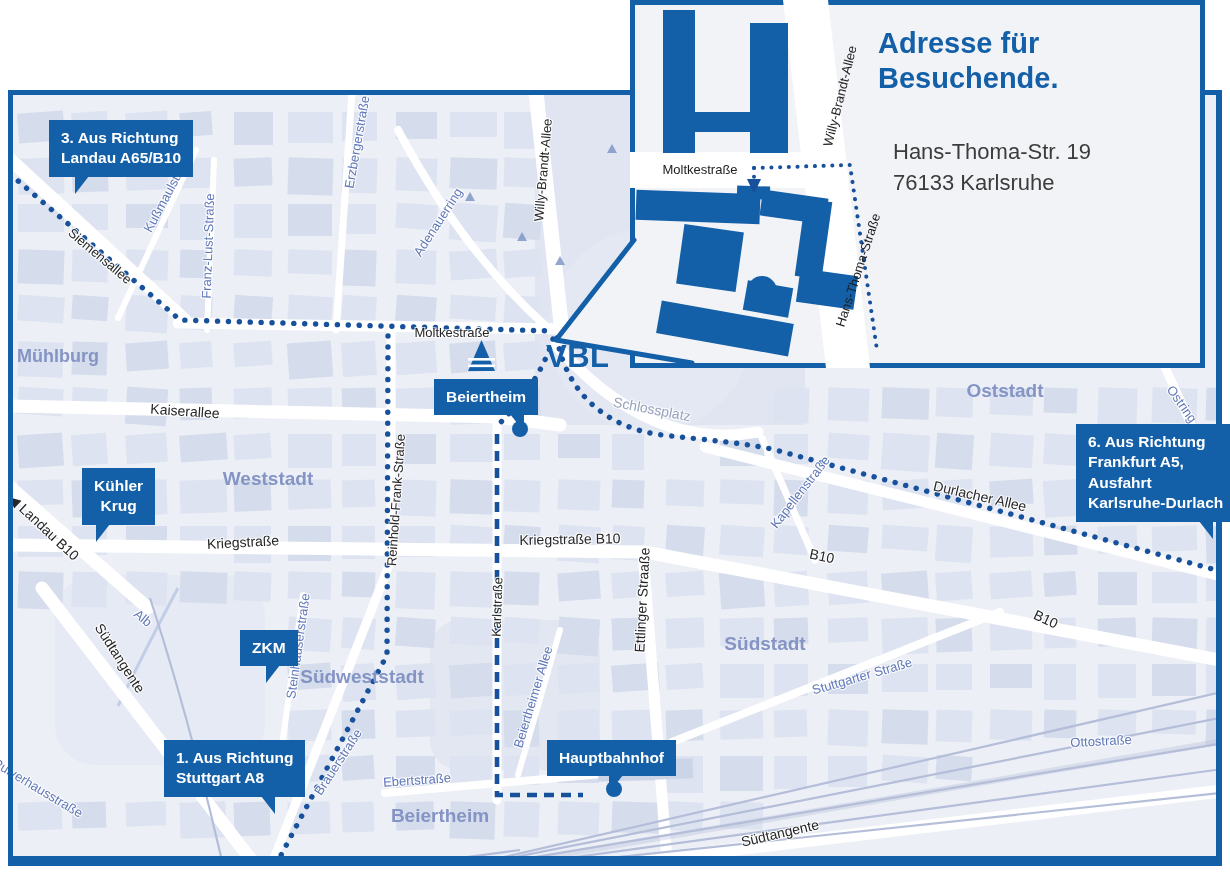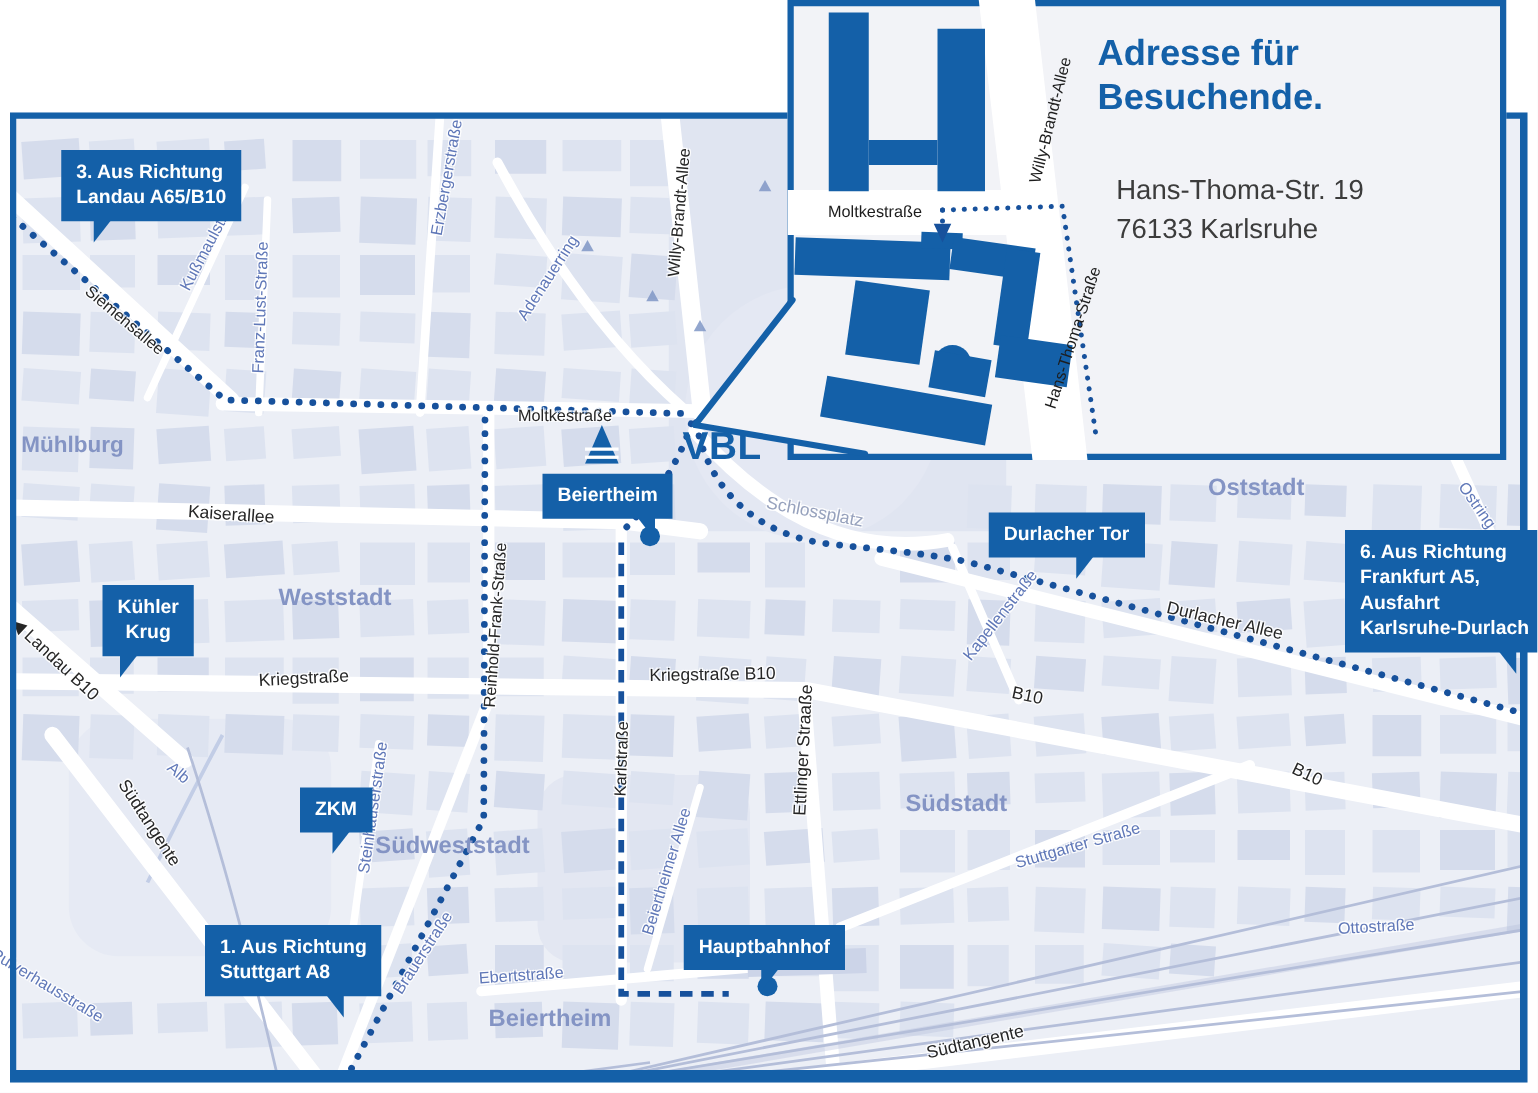--- a/index.html
+++ b/index.html
@@ -442,24 +442,20 @@
         <div class="tail tail-dl" style="left: 14px;"></div>
       </div>
       <div class="callout center" style="left: 216px; top: 630px;">
         <div>ZKM</div>
         <div class="tail tail-dl" style="left: 26px;"></div>
       </div>
       <div class="callout" style="left: 410px; top: 379px;">
         <div>Beiertheim</div>
         <div class="tail tail-dr" style="right: 14px;"></div>
       </div>
-      <div class="callout" style="left: 767px; top: 410px;">
-        <div>Durlacher Tor</div>
-        <div class="tail tail-dl" style="left: 70px;"></div>
-      </div>
       <div class="callout" style="left: 1052px; top: 424px;">
         <div>6. Aus Richtung</div>
         <div>Frankfurt A5,</div>
         <div>Ausfahrt</div>
         <div>Karlsruhe-Durlach</div>
         <div class="tail tail-dr" style="right: 22px;"></div>
       </div>
       <div class="callout" style="left: 140px; top: 740px;">
         <div>1. Aus Richtung</div>
         <div>Stuttgart A8</div>

